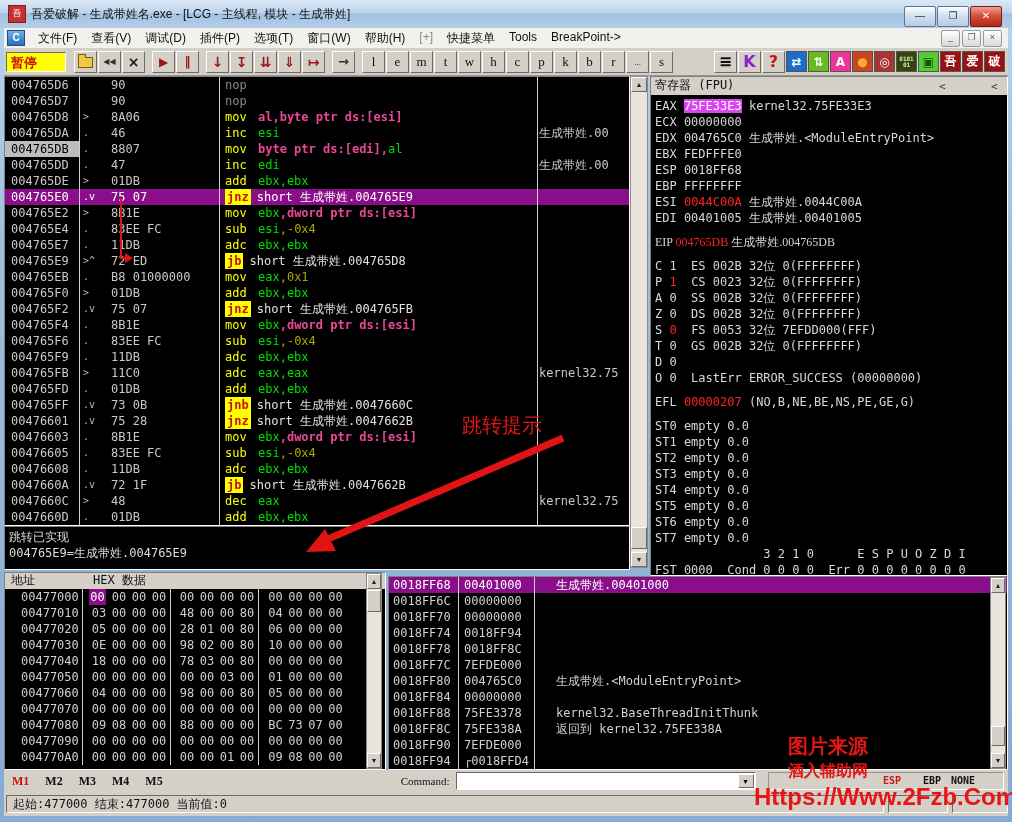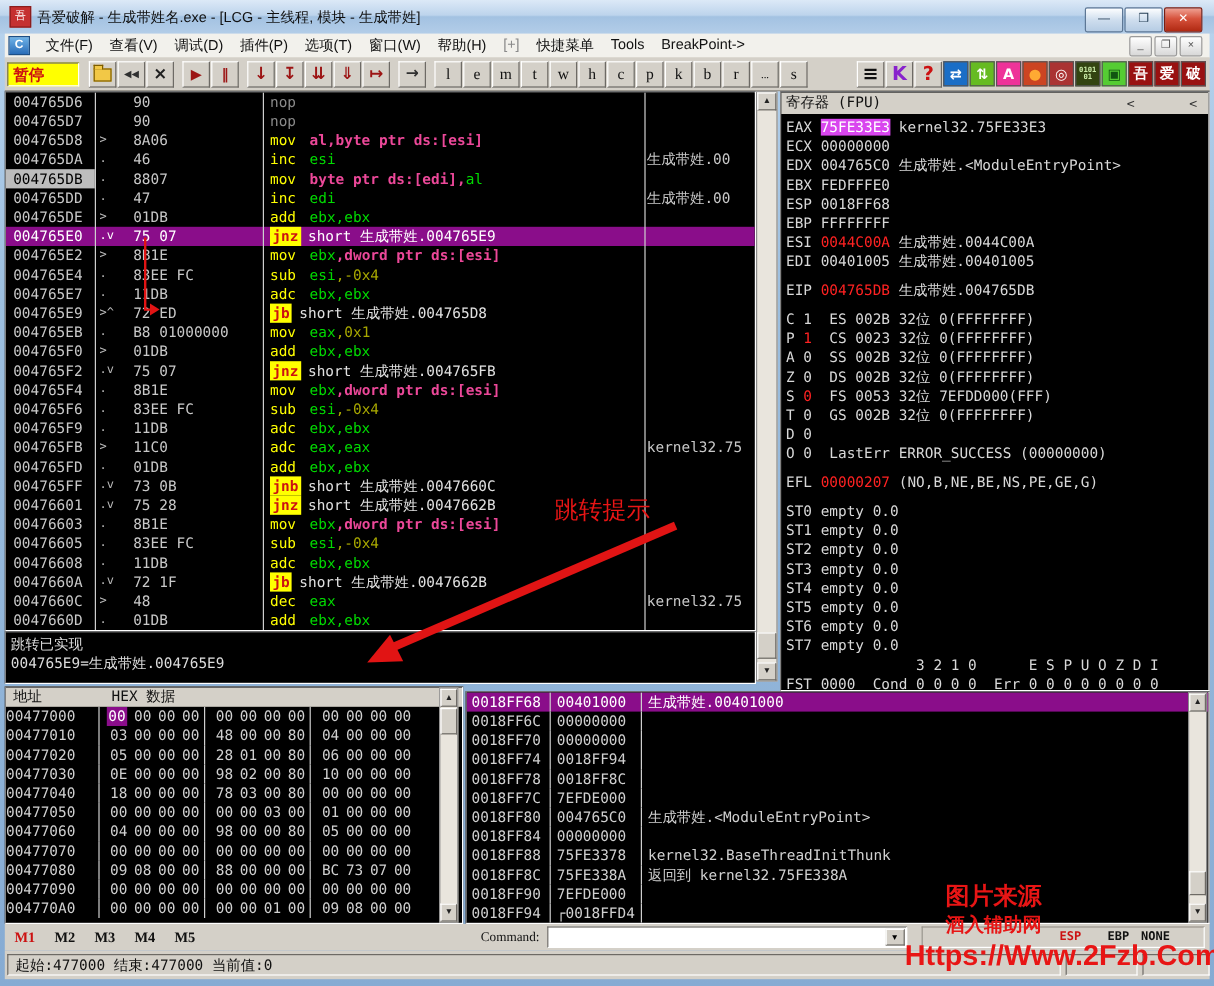--- a/index.html
+++ b/index.html
@@ -78,32 +78,32 @@
   #reg-header{height:18px;background:#d4d0c8;color:#111;font-size:12px;line-height:17px;padding-left:4px;position:relative;}
   .reg-collapse{position:absolute;top:1px;font-size:11px;color:#333;}
   .regline{height:16px;line-height:16px;color:#d8d8d8;white-space:pre;padding-left:4px;}
   .rv-r{color:#ff2222;}
   .rv-hl{background:#d946ef;color:#fff;}
   
   #dump{left:4px;top:572px;width:382px;height:198px;}
   #dump-header{height:16px;background:#d4d0c8;color:#111;position:relative;font-size:12px;line-height:15px;}
   #dump-header .h1{position:absolute;left:6px;} #dump-header .h2{position:absolute;left:88px;}
   .dmr{height:16px;line-height:16px;white-space:nowrap;color:#d0d0d0;}
-  .dmr .a{display:inline-block;width:78px;padding-left:0;border-right:1px solid #cfcfcf;box-sizing:border-box;}
+  .dmr .a{display:inline-block;width:78px;padding-left:16px;border-right:1px solid #cfcfcf;box-sizing:border-box;}
   .dmr .grp{display:inline-block;width:88px;border-right:1px solid #cfcfcf;padding-left:5px;box-sizing:border-box;text-align:center;}
   .dmr .grp:last-child{border-right:none;}
   .byte{display:inline-block;width:20px;}
   .byte.hl{background:#8a0d8a;color:#fff;width:17px;margin-right:3px;}
   
   #stack{left:388px;top:576px;width:620px;height:194px;}
   .str{height:16px;line-height:16px;white-space:nowrap;color:#d0d0d0;}
   .str.hl{background:#8a0d8a;color:#fff;}
   .str .a{display:inline-block;width:70px;padding-left:4px;border-right:1px solid #cfcfcf;box-sizing:border-box;}
   .str .v{display:inline-block;width:76px;padding-left:5px;border-right:1px solid #cfcfcf;box-sizing:border-box;}
-  .str .c{padding-left:5px;}
+  .str .c{padding-left:5px;margin-left:16px;}
   
   #cmdbar{left:4px;top:770px;width:1004px;height:22px;background:#d4d0c8;display:flex;align-items:center;}
   .mtab{font-family:"Liberation Serif",serif;font-weight:bold;font-size:12px;color:#111;padding:0 8px;}
   .mtab.active{color:#cc1111;}
   #cmd-label{font-size:11px;margin-left:230px;color:#111;font-family:"Liberation Serif",serif;}
   #cmd-combo{width:300px;height:18px;background:#fff;border:1px solid #6d6a65;border-right-color:#fff;border-bottom-color:#fff;
     margin-left:6px;position:relative;box-sizing:border-box;}
   #cmd-drop{position:absolute;right:1px;top:1px;width:16px;height:14px;background:#d4d0c8;border:1px solid #fff;
     border-right-color:#6d6a65;border-bottom-color:#6d6a65;font-size:7px;text-align:center;line-height:13px;box-sizing:border-box;}
   #cmd-right{flex:1;height:18px;margin:0 4px 0 12px;background:#d4d0c8;border:1px solid #9a968e;border-right-color:#fff;border-bottom-color:#fff;
@@ -443,21 +443,21 @@
   </div>
   <div id="reg-lines" style="padding-top:3px;">
       <div class="regline"><span>EAX </span><span class="rv-hl">75FE33E3</span><span> kernel32.75FE33E3</span></div>
       <div class="regline"><span>ECX 00000000</span></div>
       <div class="regline"><span>EDX 004765C0 生成带姓.&lt;ModuleEntryPoint&gt;</span></div>
       <div class="regline"><span>EBX FEDFFFE0</span></div>
       <div class="regline"><span>ESP 0018FF68</span></div>
       <div class="regline"><span>EBP FFFFFFFF</span></div>
       <div class="regline"><span>ESI </span><span class="rv-r">0044C00A</span><span> 生成带姓.0044C00A</span></div>
       <div class="regline"><span>EDI 00401005 生成带姓.00401005</span></div>
-      <div class="regline" style="margin-top: 8px;"><span>EIP </span><span class="rv-r">004765DB</span><span> 生成带姓.004765DB</span></div>
+      <div class="regline" style="margin-top: 8px; font-family: Liberation Serif, serif;"><span>EIP </span><span class="rv-r">004765DB</span><span> 生成带姓.004765DB</span></div>
       <div class="regline" style="margin-top: 8px;"><span>C 1  ES 002B 32位 0(FFFFFFFF)</span></div>
       <div class="regline"><span>P </span><span class="rv-r">1</span><span>  CS 0023 32位 0(FFFFFFFF)</span></div>
       <div class="regline"><span>A 0  SS 002B 32位 0(FFFFFFFF)</span></div>
       <div class="regline"><span>Z 0  DS 002B 32位 0(FFFFFFFF)</span></div>
       <div class="regline"><span>S </span><span class="rv-r">0</span><span>  FS 0053 32位 7EFDD000(FFF)</span></div>
       <div class="regline"><span>T 0  GS 002B 32位 0(FFFFFFFF)</span></div>
       <div class="regline"><span>D 0</span></div>
       <div class="regline"><span>O 0  LastErr ERROR_SUCCESS (00000000)</span></div>
       <div class="regline" style="margin-top: 8px;"><span>EFL </span><span class="rv-r">00000207</span><span> (NO,B,NE,BE,NS,PE,GE,G)</span></div>
       <div class="regline" style="margin-top: 8px;"><span>ST0 empty 0.0</span></div>

